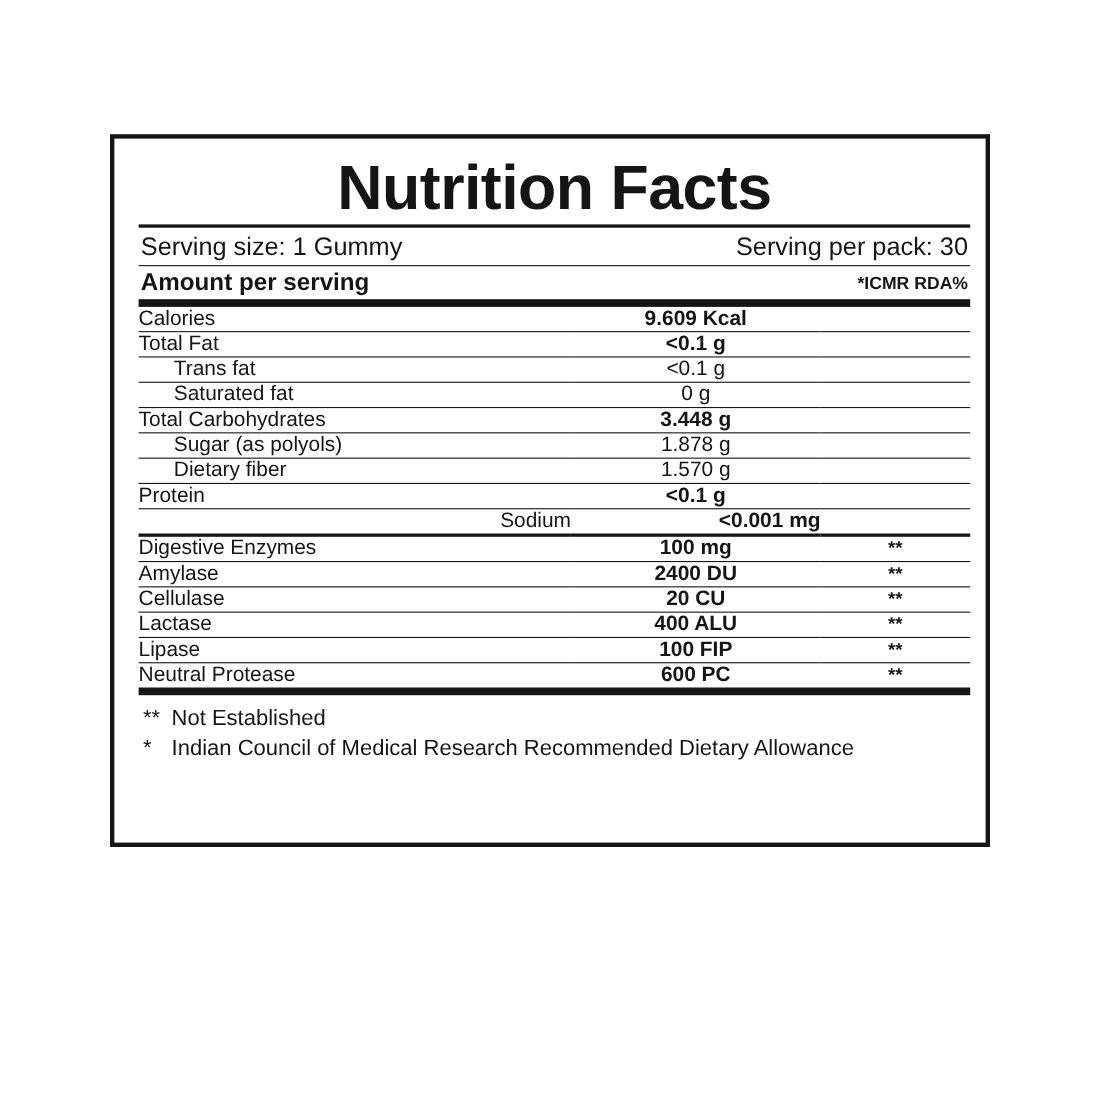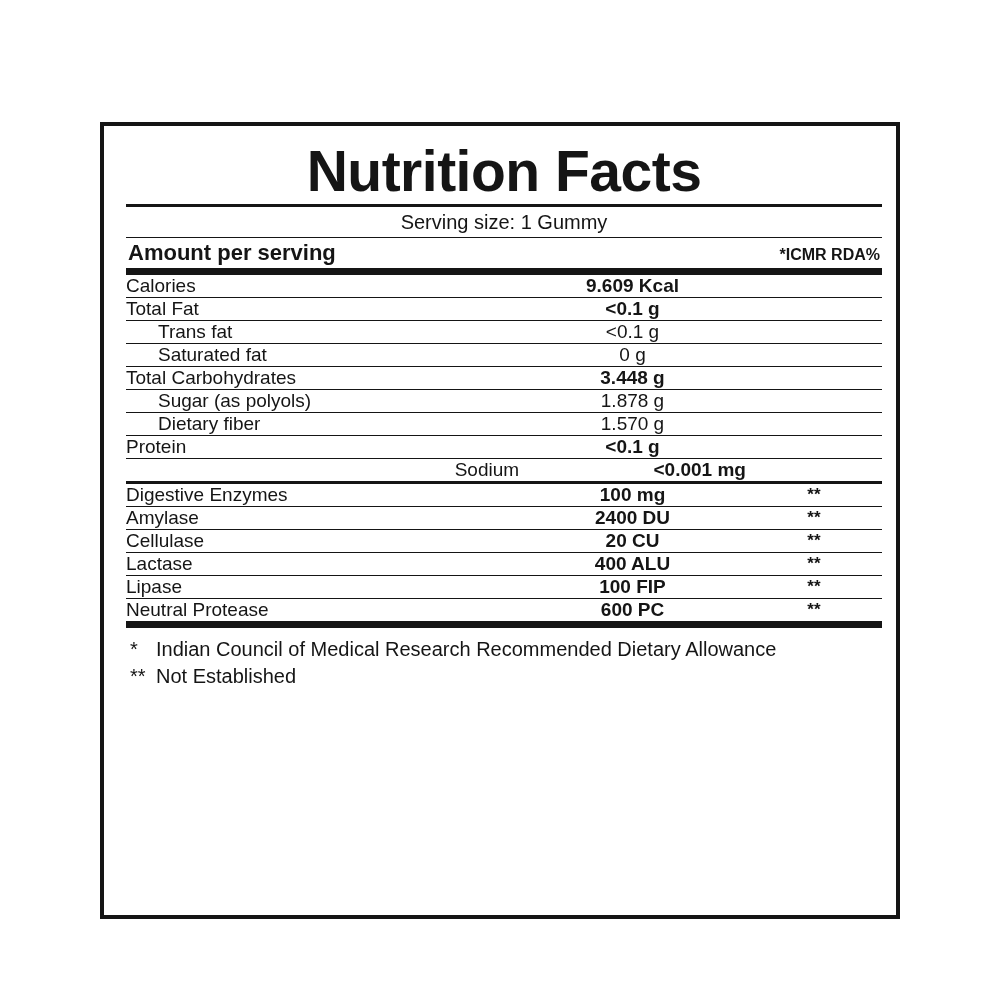--- a/index.html
+++ b/index.html
@@ -14,21 +14,21 @@
     color: #151515;
     position: relative;
     overflow: hidden;
   }
 
   .panel {
     position: absolute;
     left: 100px;
     top: 122px;
     width: 800px;
-    height: 797px;
+    height: 648px;
     border: 4px solid #151515;
     box-sizing: border-box;
     background: #ffffff;
   }
 
   .inner {
     position: absolute;
     left: 22px;
     top: 10px;
     width: 756px;
@@ -55,23 +55,23 @@
     margin: 0;
   }
   .rule-thin {
     height: 1.6px;
     background: #151515;
     margin: 0;
   }
 
   .serving-row {
     display: flex;
-    justify-content: center;
+    justify-content: space-between;
     align-items: baseline;
-    font-size: 20px;
+    font-size: 23px;
     padding: 4px 2px 3px 2px;
   }
 
   .amount-row {
     display: flex;
     justify-content: space-between;
     align-items: flex-end;
     padding: 2px 2px 2px 2px;
   }
   .amount-label {
@@ -140,20 +140,21 @@
 
 <div class="panel">
   <div class="inner">
 
     <div class="nf-title">Nutrition Facts</div>
 
     <div class="rule-med"></div>
 
     <div class="serving-row">
       <span>Serving size: 1 Gummy</span>
+      <span>Serving per pack: 30</span>
     </div>
 
     <div class="rule-thin"></div>
 
     <div class="amount-row">
       <span class="amount-label">Amount per serving</span>
       <span class="rda-label">*ICMR RDA%</span>
     </div>
 
     <div class="rule-thick"></div>
@@ -240,21 +241,21 @@
           <td class="cell-val bold">600 PC</td>
           <td class="cell-rda">**</td>
         </tr>
       </tbody>
     </table>
 
     <div class="rule-thick"></div>
 
     <div class="footnotes">
       <div class="footnote">
+        <span class="fn-star">**</span><span>Not Established</span>
+      </div>
+      <div class="footnote">
         <span class="fn-star">*</span><span>Indian Council of Medical Research Recommended Dietary Allowance</span>
       </div>
-      <div class="footnote">
-        <span class="fn-star">**</span><span>Not Established</span>
-      </div>
     </div>
 
   </div>
 </div>
 
 </body></html>

